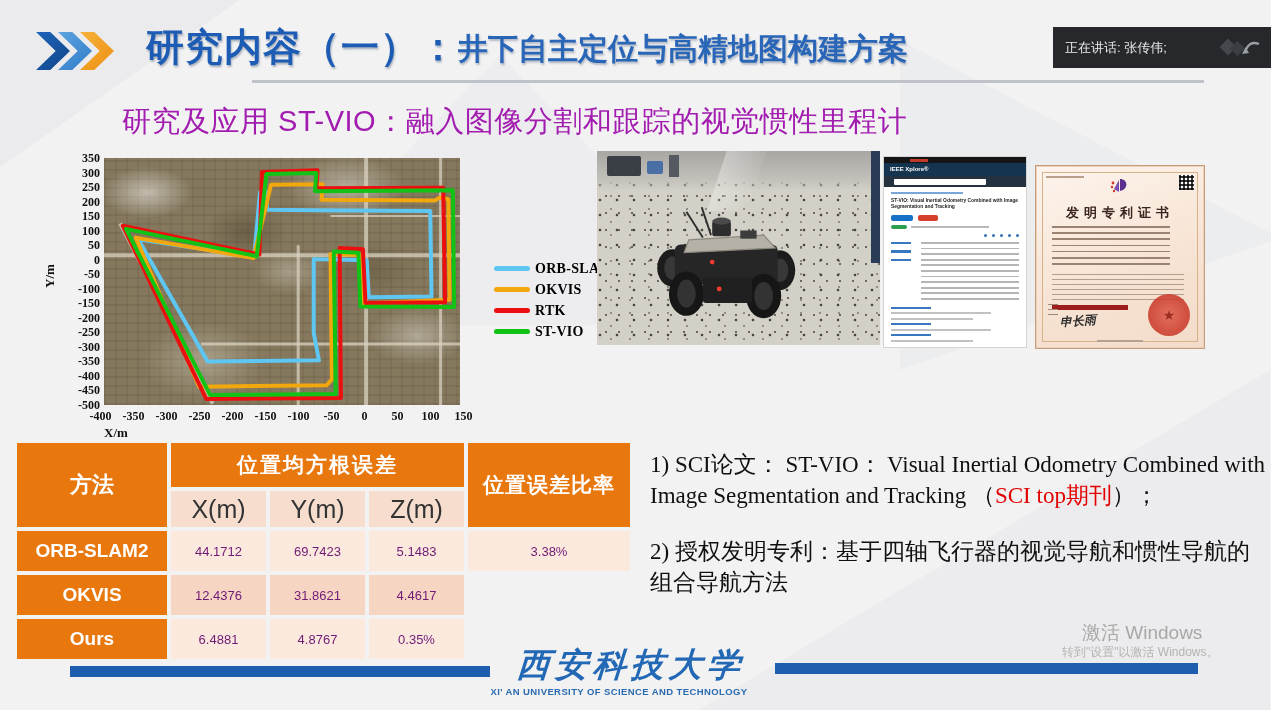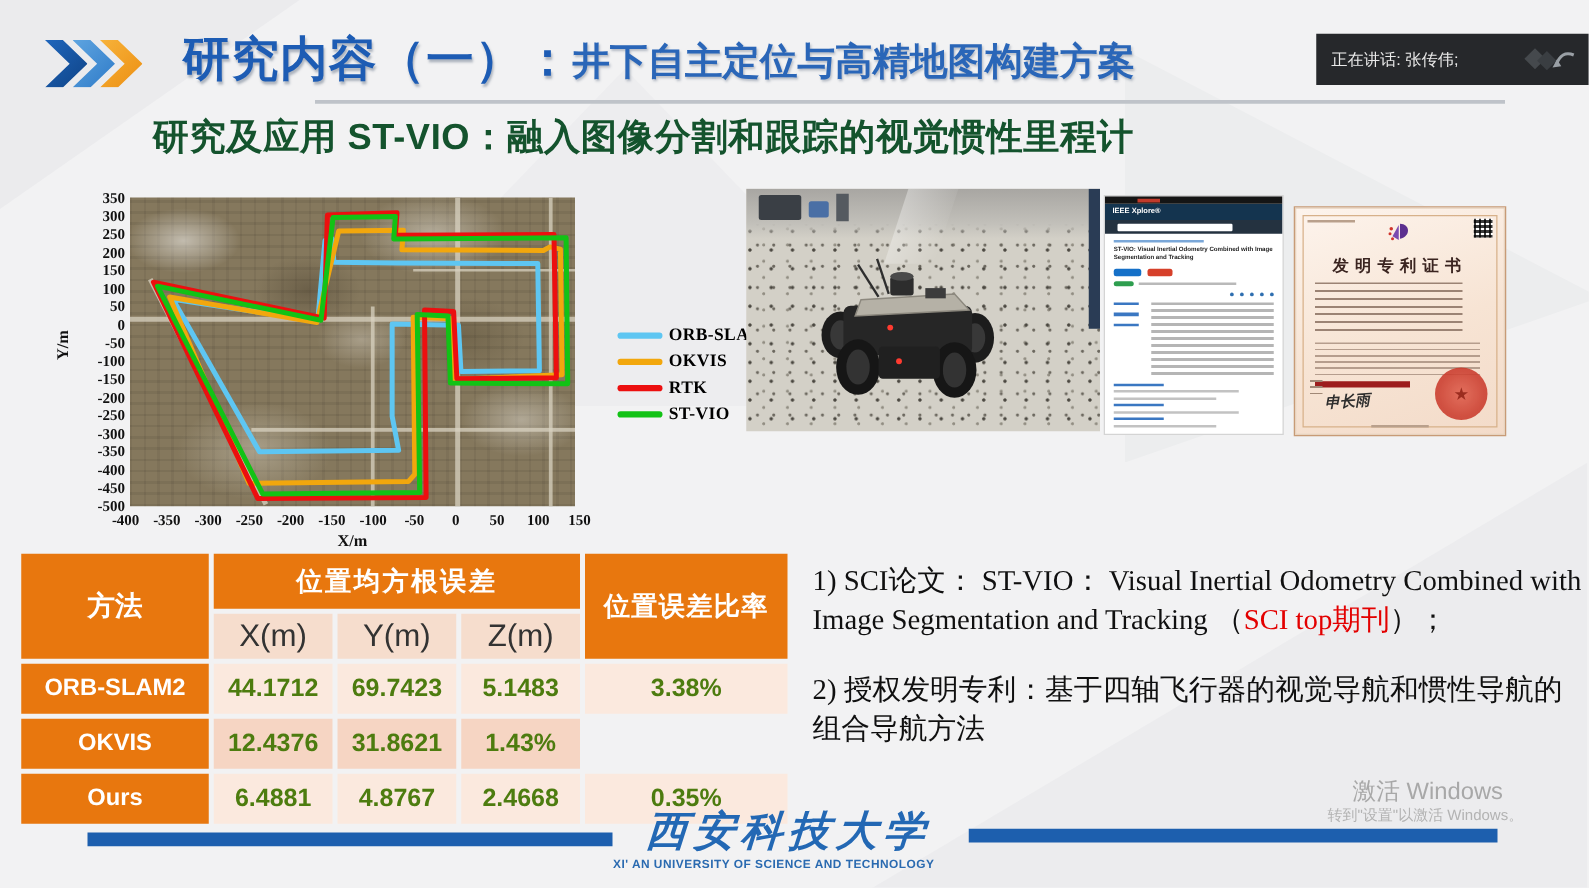--- a/index.html
+++ b/index.html
@@ -27,21 +27,21 @@
   .title-row{left:146px;top:22px;display:flex;align-items:flex-end;white-space:nowrap;}
   .title-main{font-size:38px;font-weight:bold;color:#1d5cb4;text-shadow:1px 2px 2px rgba(40,60,90,.35);letter-spacing:1px;}
   .title-sub{font-size:30px;font-weight:bold;color:#2a66b8;text-shadow:1px 2px 2px rgba(40,60,90,.3);padding-bottom:3px;}
   .title-divider{left:252px;top:80px;width:952px;height:3px;background:#bfc3c9;}
 
   .speaker-bar{left:1053px;top:27px;width:218px;height:41px;background:#26282b;display:flex;align-items:center;color:#e9e9e9;}
   .speaker-text{font-size:13px;padding-left:12px;flex:1;}
   .speaker-icons{margin-right:8px;display:flex;align-items:center;}
 
   
-  .subtitle{left:122px;top:90px;font-size:29px;font-weight:bold;color:#14532d;white-space:nowrap;letter-spacing:.5px;}
+  .subtitle{left:122px;top:102px;font-size:29px;font-weight:normal;color:#a21caf;white-space:nowrap;letter-spacing:.5px;}
 
   
   .plot{left:104px;top:158px;width:356px;height:247px;
     background-color:#85785d;
     background-image:
       radial-gradient(ellipse 70px 40px at 12% 14%,rgba(255,255,255,.5),transparent 65%),
       radial-gradient(ellipse 90px 50px at 68% 12%,rgba(238,236,230,.45),transparent 65%),
       radial-gradient(ellipse 75px 45px at 88% 72%,rgba(242,240,234,.4),transparent 65%),
       radial-gradient(ellipse 95px 60px at 28% 82%,rgba(222,217,202,.4),transparent 65%),
       radial-gradient(ellipse 55px 35px at 52% 46%,rgba(232,227,217,.35),transparent 65%),
@@ -50,21 +50,21 @@
       repeating-linear-gradient(0deg,rgba(0,0,0,.07) 0 2px,transparent 2px 9px),
       repeating-linear-gradient(90deg,rgba(0,0,0,.055) 0 2px,transparent 2px 11px);
   }
   .plot svg{width:100%;height:100%;display:block;}
   .y-ticks{left:58px;top:151px;width:42px;height:261px;display:flex;flex-direction:column;justify-content:space-between;align-items:flex-end;}
   .y-ticks span{font:bold 12px/14px "Liberation Serif","DejaVu Serif",serif;color:#111;height:14px;}
   .x-ticks{left:84px;top:409px;width:396px;display:flex;justify-content:space-between;}
   .x-ticks span{font:bold 12px/14px "Liberation Serif","DejaVu Serif",serif;color:#111;width:40px;text-align:center;}
   .ylabel{left:28px;top:268px;width:44px;text-align:center;transform:rotate(-90deg);
     font:bold 13px "Liberation Serif","DejaVu Serif",serif;color:#111;}
-  .xlabel{left:104px;top:425px;width:356px;text-align:center;font:bold 13px "Liberation Serif","DejaVu Serif",serif;color:#111;}
+  .xlabel{left:104px;top:425px;width:356px;text-align:left;font:bold 13px "Liberation Serif","DejaVu Serif",serif;color:#111;}
   .legend{left:494px;top:261px;display:grid;grid-auto-rows:15px;row-gap:6px;}
   .legend-item{display:flex;align-items:center;}
   .legend-swatch{width:36px;height:5px;border-radius:3px;margin-right:5px;}
   .legend-label{font:bold 14px "Liberation Serif","DejaVu Serif",serif;color:#000;letter-spacing:.3px;}
 
   
   .photo-robot{left:597px;top:151px;width:283px;height:194px;overflow:hidden;
     background-color:#d3d0c7;
     background-image:
       radial-gradient(circle at 3px 4px,#49463f 1px,transparent 1.7px),
@@ -134,21 +134,21 @@
   .rtable{left:17px;top:443px;display:grid;
     grid-template-columns:150px 95px 95px 95px 162px;
     grid-template-rows:44px 36px 40px 40px 40px;gap:4px;}
   .cell{display:flex;align-items:center;justify-content:center;}
   .hdr{background:#e8770e;color:#fff;}
   .hdr-method{grid-column:1;grid-row:1/3;font:bold 22px "Liberation Serif","DejaVu Serif",serif;}
   .hdr-rmse{grid-column:2/5;grid-row:1;font:bold 21px "Liberation Serif","DejaVu Serif",serif;letter-spacing:2px;}
   .hdr-ratio{grid-column:5;grid-row:1/3;font:bold 21px "Liberation Serif","DejaVu Serif",serif;letter-spacing:1px;}
   .subhdr{background:#f6ddcd;color:#333;font-size:25px;}
   .rowlabel{background:#e8770e;color:#fff;font-weight:bold;font-size:19px;}
-  .dcell{color:#4d7c0f;font-size:20px;font-weight:bold;}
+  .dcell{color:#701a75;font-size:13px;}
   .rowa{background:#fbe9de;}
   .rowb{background:#f6d5c3;}
 
   
   .achv{left:650px;top:450px;width:618px;color:#101010;
     font:23px/1.33 "Liberation Serif","DejaVu Serif",serif;}
   .achv p{margin:0;}
   .achv .gap{height:26px;}
   .red{color:#e30000;}
 
@@ -376,26 +376,25 @@
 
   <div class="cell rowlabel" style="grid-row:3">ORB-SLAM2</div>
   <div class="cell dcell rowa" style="grid-row:3">44.1712</div>
   <div class="cell dcell rowa" style="grid-row:3">69.7423</div>
   <div class="cell dcell rowa" style="grid-row:3">5.1483</div>
   <div class="cell dcell rowa" style="grid-row:3">3.38%</div>
 
   <div class="cell rowlabel" style="grid-row:4">OKVIS</div>
   <div class="cell dcell rowb" style="grid-row:4">12.4376</div>
   <div class="cell dcell rowb" style="grid-row:4">31.8621</div>
-  <div class="cell dcell rowb" style="grid-row:4">1.43%</div>
+  <div class="cell dcell rowb" style="grid-row:4">4.4617</div>
 
   <div class="cell rowlabel" style="grid-row:5">Ours</div>
   <div class="cell dcell rowa" style="grid-row:5">6.4881</div>
   <div class="cell dcell rowa" style="grid-row:5">4.8767</div>
-  <div class="cell dcell rowa" style="grid-row:5">2.4668</div>
   <div class="cell dcell rowa" style="grid-row:5">0.35%</div>
 </div>
 
 <div class="abs achv">
   <p><span>1) SCI论文： ST-VIO： Visual Inertial Odometry Combined with Image Segmentation and Tracking （</span><span class="red">SCI top期刊</span><span>）；</span></p>
   <div class="gap"></div>
   <p>2) 授权发明专利：基于四轴飞行器的视觉导航和惯性导航的组合导航方法</p>
 </div>
 
 <div class="abs bar-left"></div>

